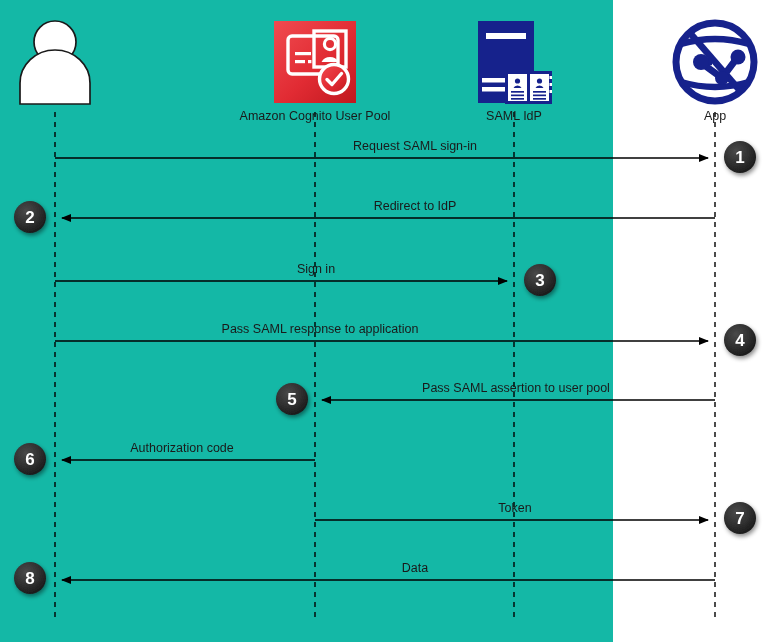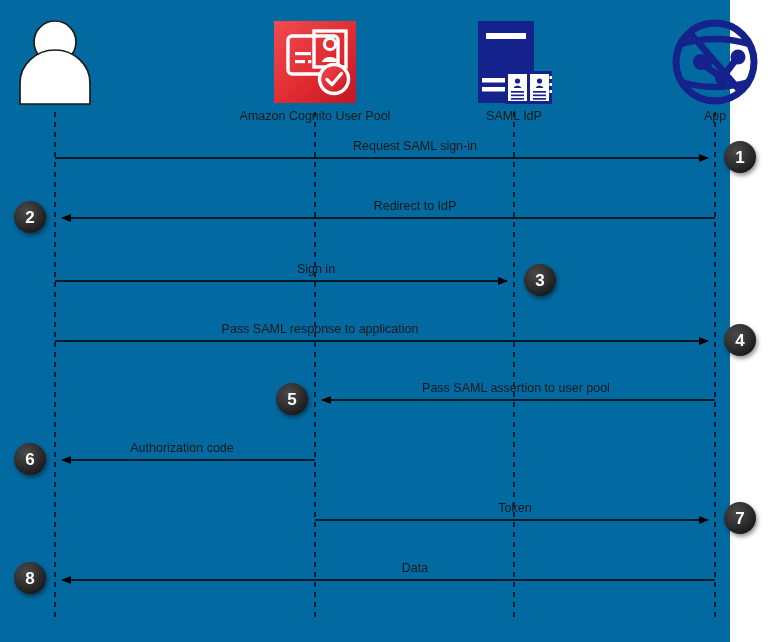--- a/index.html
+++ b/index.html
@@ -8,23 +8,23 @@
     background: #ffffff;
   }
   body {
     width: 775px;
     height: 642px;
     font-family: "Liberation Sans", sans-serif;
     overflow: hidden;
   }
   #diagram-root {
     position: relative;
-    width: 730px;
+    width: 613px;
     height: 642px;
-    background: #0369a1;
+    background: #14b8a6;
   }
   svg.diagram {
     display: block;
     width: 775px;
     height: 642px;
   }
   .participant-label {
     font-family: "Liberation Sans", sans-serif;
     font-size: 12.5px;
     fill: #1a1a1a;

